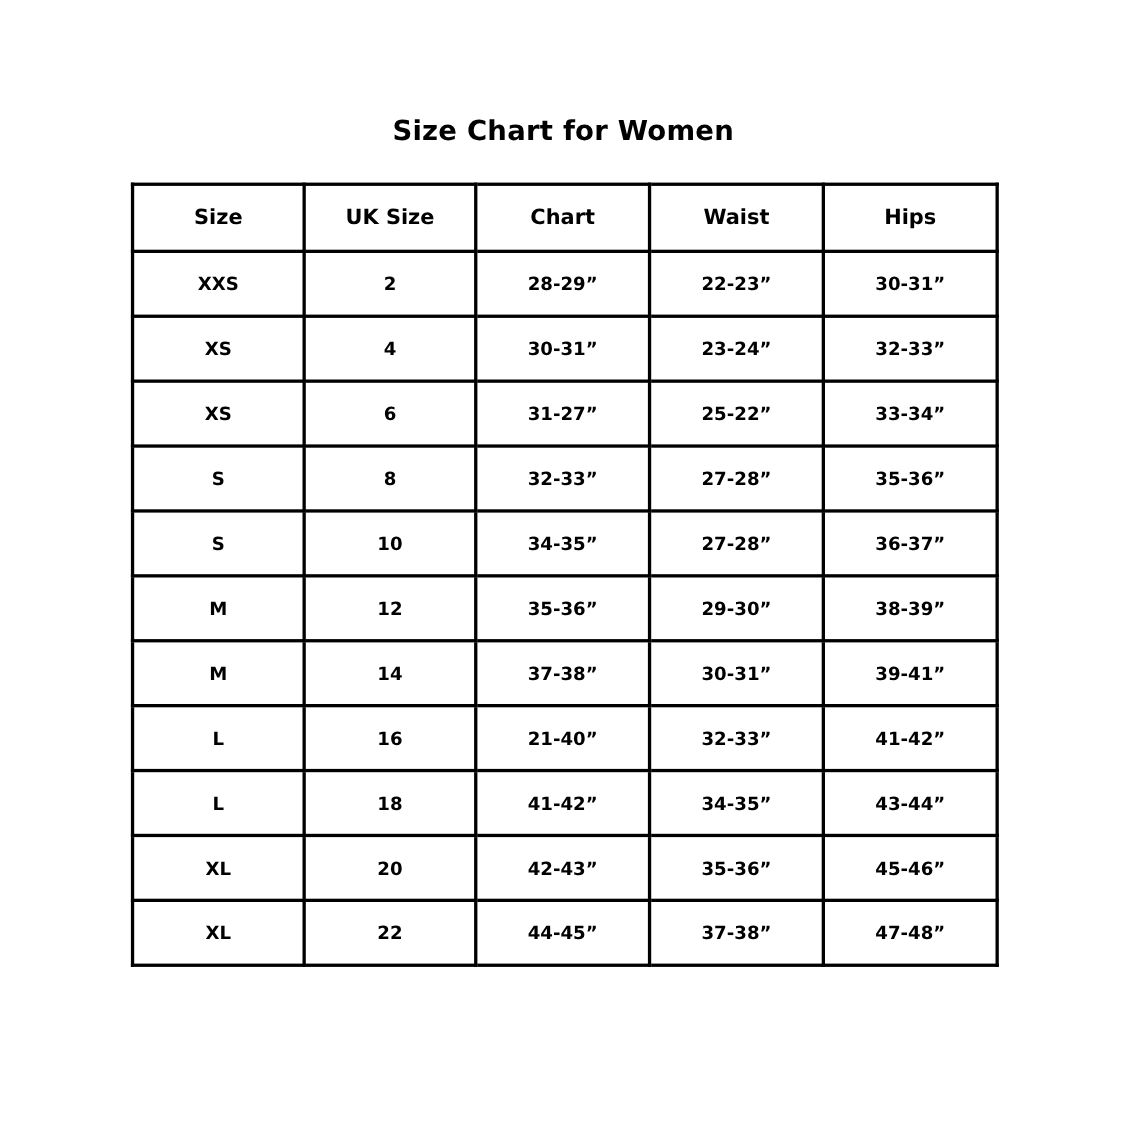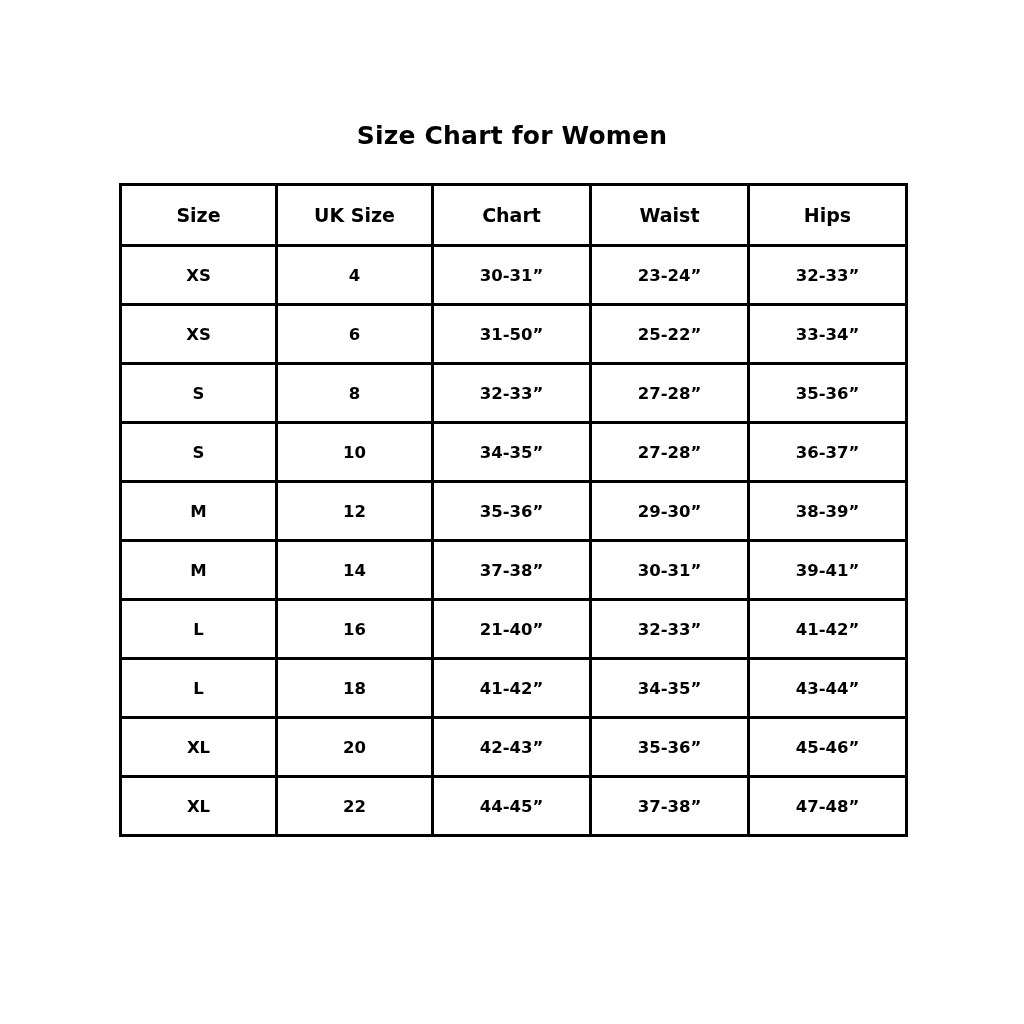--- a/index.html
+++ b/index.html
@@ -12,21 +12,20 @@
     height: 1024px;
     font-family: "DejaVu Sans", sans-serif;
     color: #000000;
     overflow: hidden;
   }
   .page {
     position: relative;
     width: 1024px;
     height: 854px;
     box-sizing: border-box;
-    margin-top: 17px;
   }
   .chart-title {
     position: absolute;
     top: 104px;
     left: 0;
     width: 1024px;
     text-align: center;
     font-size: 25px;
     font-weight: bold;
     letter-spacing: 0.2px;
@@ -83,30 +82,37 @@
         <tr>
           <th>Size</th>
           <th>UK Size</th>
           <th>Chart</th>
           <th>Waist</th>
           <th>Hips</th>
         </tr>
       </thead>
       <tbody>
         <tr>
+          <td>XXS</td>
+          <td>2</td>
+          <td>28-29”</td>
+          <td>22-23”</td>
+          <td>30-31”</td>
+        </tr>
+        <tr>
           <td>XS</td>
           <td>4</td>
           <td>30-31”</td>
           <td>23-24”</td>
           <td>32-33”</td>
         </tr>
         <tr>
           <td>XS</td>
           <td>6</td>
-          <td>31-50”</td>
+          <td>31-27”</td>
           <td>25-22”</td>
           <td>33-34”</td>
         </tr>
         <tr>
           <td>S</td>
           <td>8</td>
           <td>32-33”</td>
           <td>27-28”</td>
           <td>35-36”</td>
         </tr>

